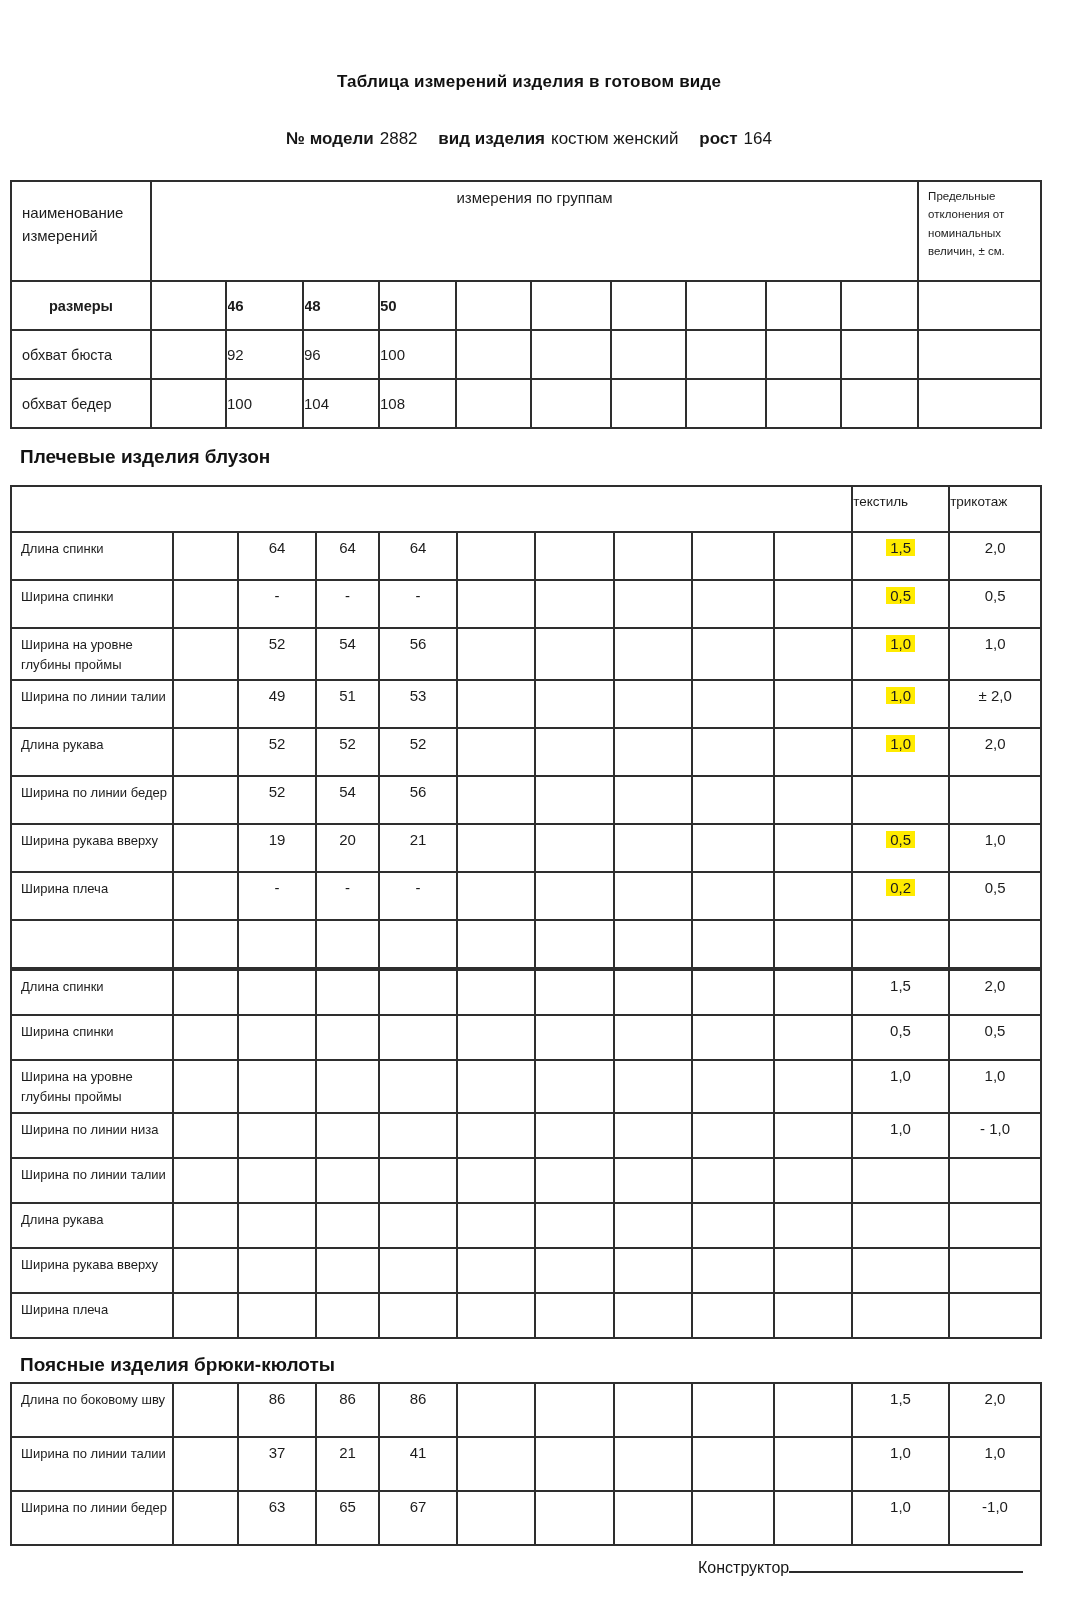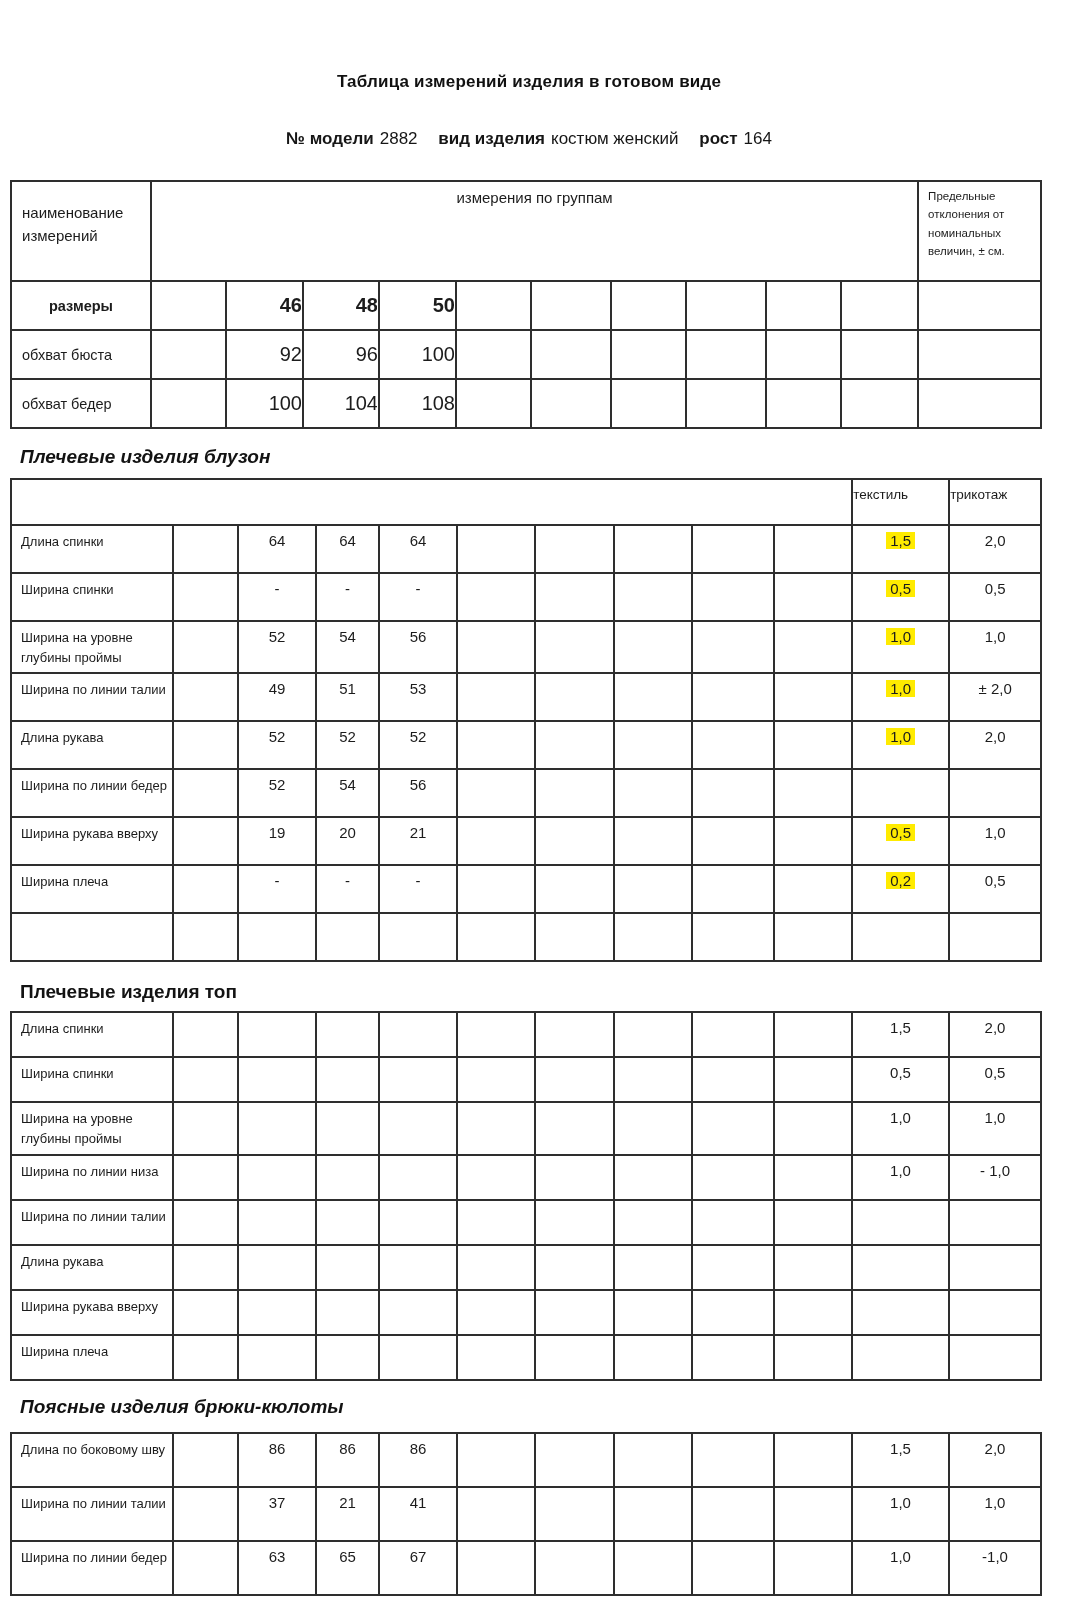--- a/index.html
+++ b/index.html
@@ -23,28 +23,28 @@
   
   .t1 { margin-top: 31px; }
   .t1 tr.hdr { height: 100px; }
   .t1 td.hdr-name { font-size: 15px; padding: 20px 10px; line-height: 1.5; }
   .t1 td.hdr-groups { font-size: 15px; text-align: center; padding-top: 7px; }
   .t1 td.hdr-tol { font-size: 11.5px; line-height: 1.6; padding: 5px 4px 4px 9px; }
   .t1 tr.datarow { height: 49px; }
   .t1 tr.datarow td { vertical-align: middle; }
   .t1 td.lbl { font-size: 14.5px; padding: 2px 10px; }
   .t1 td.ctr { text-align: center; }
-  .t1 td.val { font-size: 20px; text-align: right; border-radius: 16px; }
+  .t1 td.val { font-size: 15px; text-align: left; border-radius: 16px; }
   .t1 tr.bold td { font-weight: bold; }
 
   
   .sec-title { font-size: 19px; font-weight: bold; color: #131313; margin-left: 10px; }
-  .st0 { margin-top: 17px; margin-bottom: 10px; font-style: italic; }
+  .st0 { margin-top: 17px; margin-bottom: 17px; }
   .st1 { margin-top: 19px; margin-bottom: 8px; }
-  .st2 { margin-top: 15px; margin-bottom: 14px; font-style: italic; }
+  .st2 { margin-top: 15px; margin-bottom: 6px; }
 
   .sec tr.hdr { height: 46px; }
   .sec td.colhdr { font-size: 13.5px; text-align: left; padding-top: 7px; }
   .sec td.lbl { font-size: 13px; line-height: 1.55; padding: 6px 0 4px 9px; border-radius: 19px; }
   .sec td.val { font-size: 15px; text-align: center; padding-top: 6px; }
   .sec td.tol { font-size: 15px; text-align: center; padding-top: 6px; }
   .t2 tr.r { height: 48px; }
   .t3 tr.r { height: 45px; }
   .t4 tr.r { height: 54px; }
 
@@ -276,21 +276,20 @@
           <td></td>
           <td></td>
           <td></td>
           <td></td>
           <td class="tol"></td>
           <td class="tol"></td>
         </tr>
       </tbody>
   </table>
 
-  <div class="sec-title st1">Плечевые изделия топ</div>
   <table class="sec t3">
     <colgroup>
       <col style="width:162px">
         <col style="width:65px">
         <col style="width:78px">
         <col style="width:63px">
       <col style="width:78px">
         <col style="width:78px">
         <col style="width:79px">
         <col style="width:78px">

